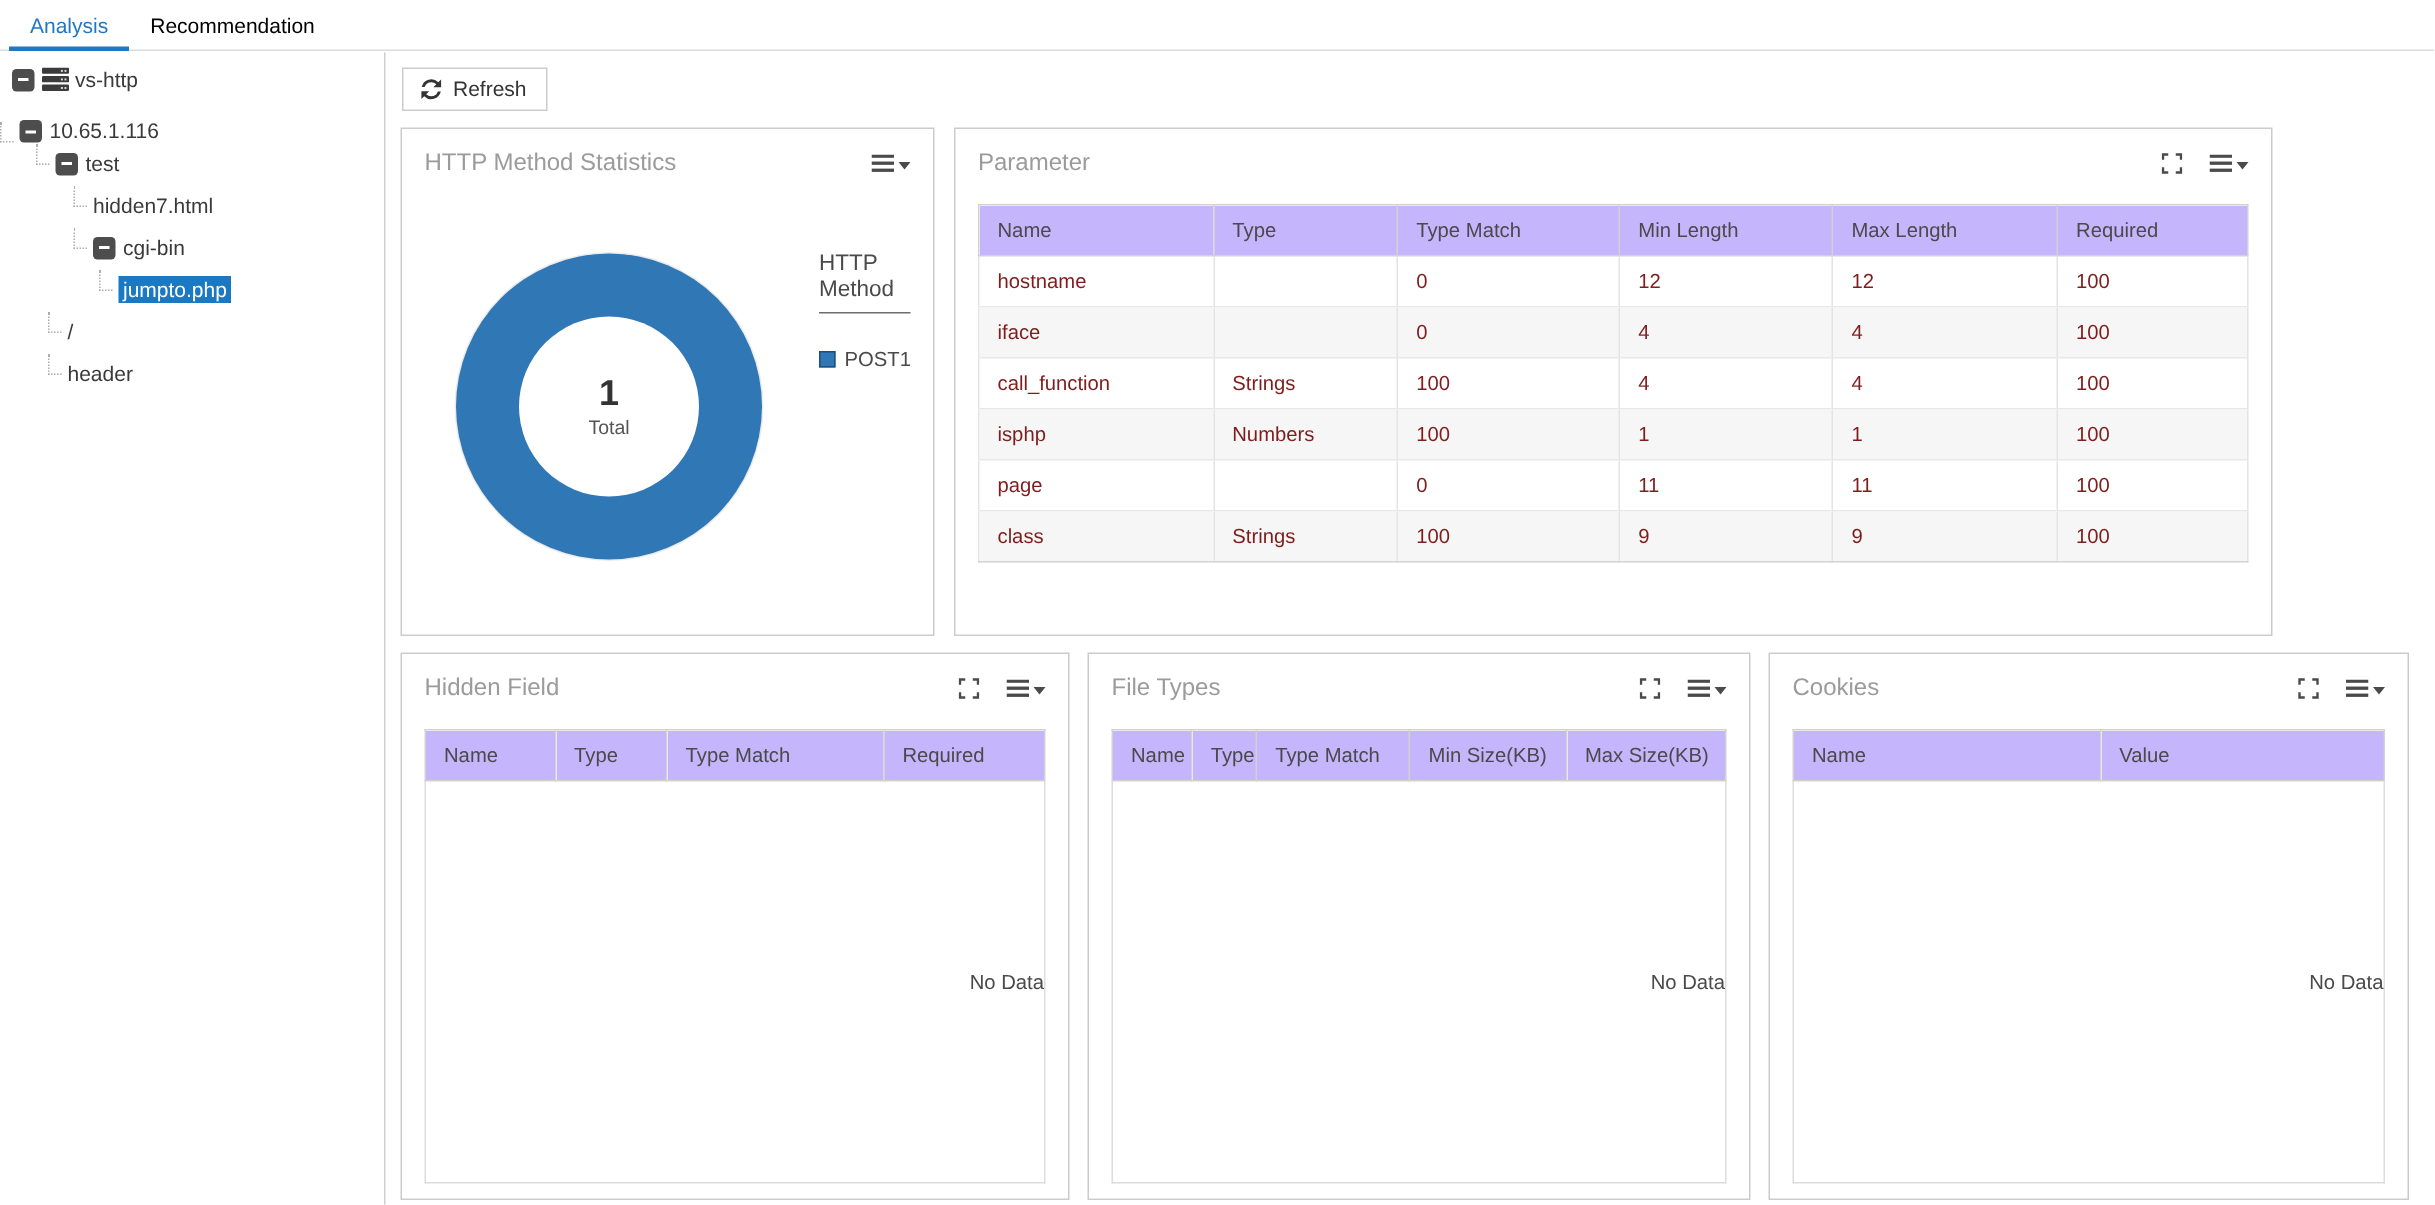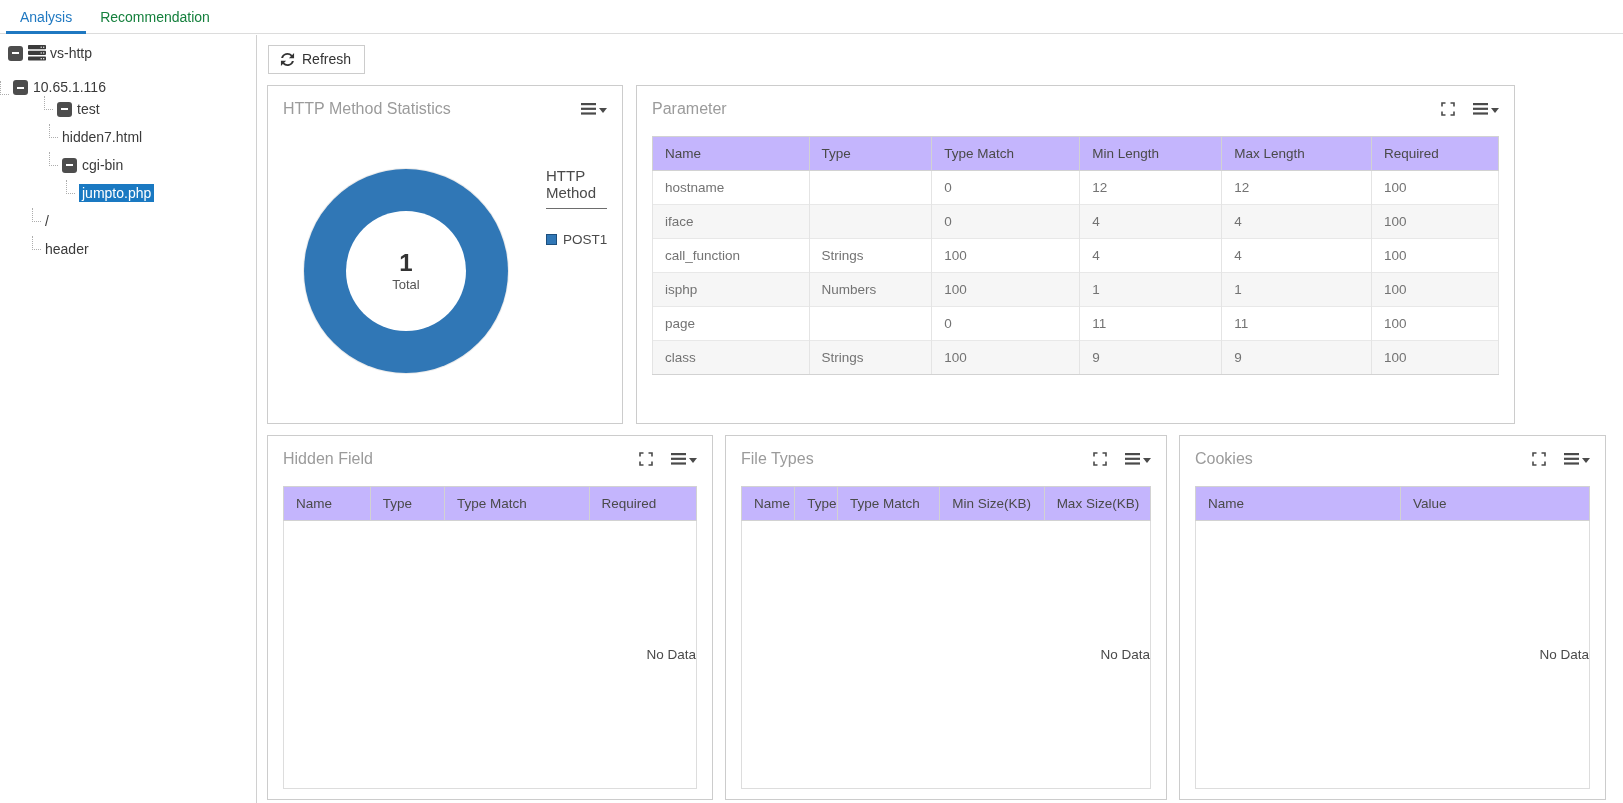--- a/index.html
+++ b/index.html
@@ -1,21 +1,21 @@
 <!DOCTYPE html>
 <html><head>
 <meta charset="utf-8">
 <style>
   * { box-sizing: border-box; margin: 0; padding: 0; }
   html,body { width:1623px; height:803px; background:#fff; overflow:hidden;
     font-family:"Liberation Sans", sans-serif; color:#4a4a4a; }
 
   
   .tabbar { height:34px; border-bottom:1px solid #dcdcdc; display:flex; padding-left:6px; }
-  .tab { padding:9px 14px 6px 14px; font-size:14px; color:#15803d; cursor:pointer;
+  .tab { padding:9px 14px 6px 14px; font-size:14px; color:#000000; cursor:pointer;
          border-bottom:3px solid transparent; margin-bottom:-1px; }
   .tab.active { color:#1f78c1; border-bottom-color:#1f78c1; }
 
   
   .sidebar { position:absolute; top:35px; left:0; width:257px; bottom:0;
              border-right:1px solid #d0d0d0; padding-top:4px; background:#fff; }
   .main { position:absolute; top:35px; left:258px; right:0; bottom:0; padding:8px 0 0 9px; }
 
   
   .tnode { display:flex; align-items:center; height:28px; font-size:14px; color:#3a3a3a; cursor:pointer; white-space:nowrap; }
@@ -40,21 +40,21 @@
   .picons { display:flex; align-items:center; gap:18px; }
   .iconbtn { display:flex; align-items:center; gap:3px; cursor:pointer; background:none; border:none; padding:0; }
   .caret { width:0; height:0; border-left:4px solid transparent; border-right:4px solid transparent;
            border-top:5px solid #4a4a4a; margin-top:2px; }
 
   
   table.grid { border-collapse:collapse; width:100%; margin-top:13px; table-layout:fixed; font-size:13.5px; }
   table.grid th { background:#c4b5fd; font-weight:400; text-align:left; padding:9px 12px;
                   border:1px solid #d2d2d2; color:#4a4a4a; overflow:hidden; white-space:nowrap; }
   table.grid td { padding:9px 12px; border-right:1px solid #e4e4e4; border-left:1px solid #e4e4e4;
-                  border-top:1px solid #e8e8e8; color:#737373; overflow:hidden; white-space:nowrap; }
+                  border-top:1px solid #e8e8e8; color:#7f1d1d; overflow:hidden; white-space:nowrap; }
   table.grid tr:last-child td { border-bottom:1px solid #d2d2d2; }
   table.grid tbody tr:nth-child(even) { background:#f6f6f6; }
   .empty-area { border:1px solid #ddd; border-top:none; height:268px;
                 display:flex; align-items:center; justify-content:flex-end;
                 font-size:13.5px; color:#4a4a4a; }
 
   
   .chartwrap { display:flex; }
   .donut { width:204px; height:204px; border-radius:50%; background:#3077b6; margin:46px 0 0 21px;
            display:flex; align-items:center; justify-content:center; flex:none;
@@ -100,21 +100,21 @@
         </span>
         <span class="tlabel">vs-http</span>
       </div>
       <div class="tnode" style="padding-left: 0; align-items: flex-end;">
         <span class="conn"></span>
         <span class="minusbox">
           <i></i>
         </span>
         <span class="tlabel">10.65.1.116</span>
       </div>
-      <div class="tnode" style="padding-left: 44px;">
+      <div class="tnode" style="padding-left: 24px;">
         <span class="conn"></span>
         <span class="minusbox">
           <i></i>
         </span>
         <span class="tlabel">test</span>
       </div>
       <div class="tnode" style="padding-left: 49px;">
         <span class="conn"></span>
         <span class="tlabel">hidden7.html</span>
       </div>

